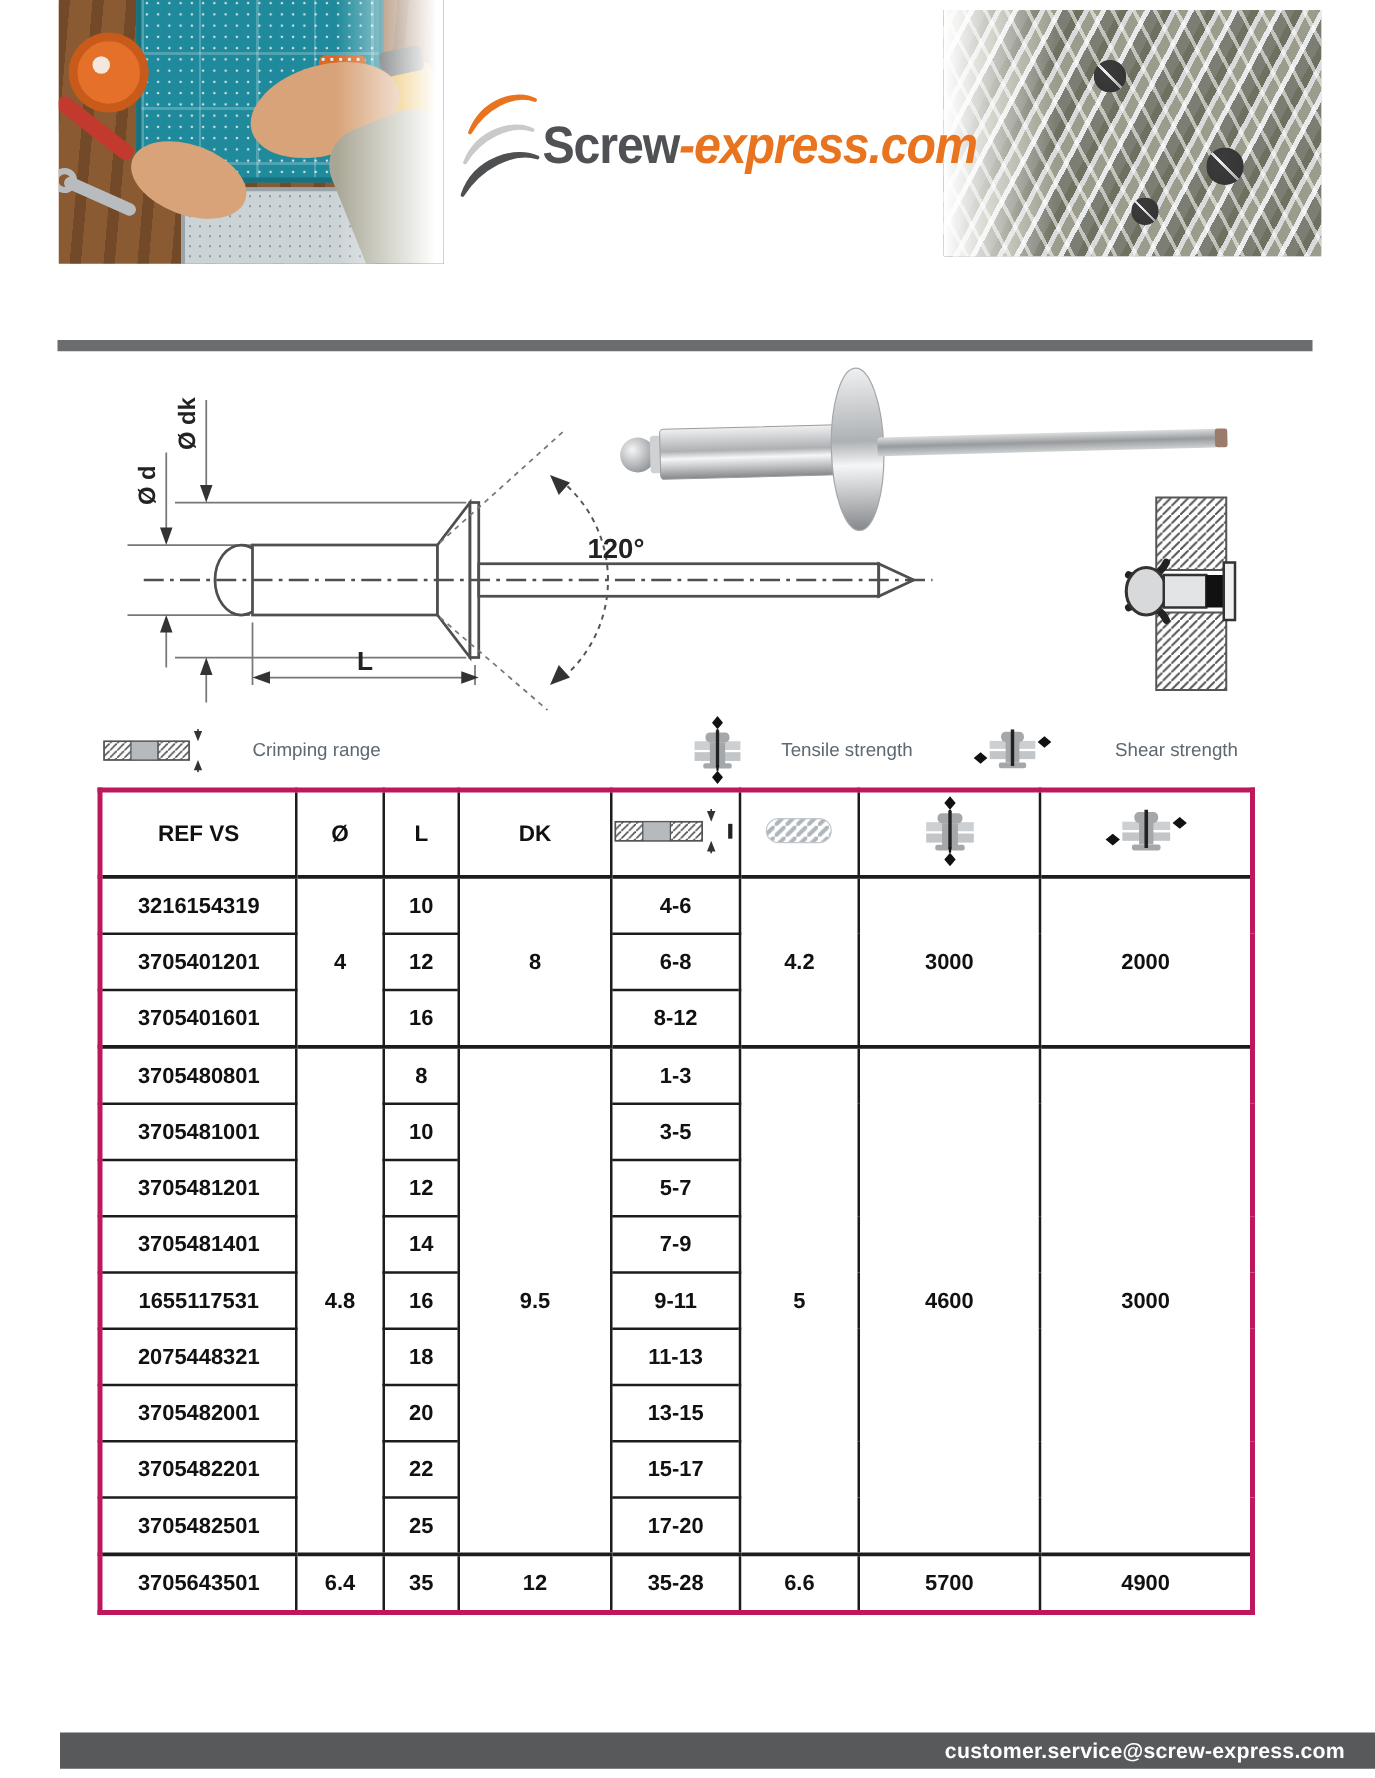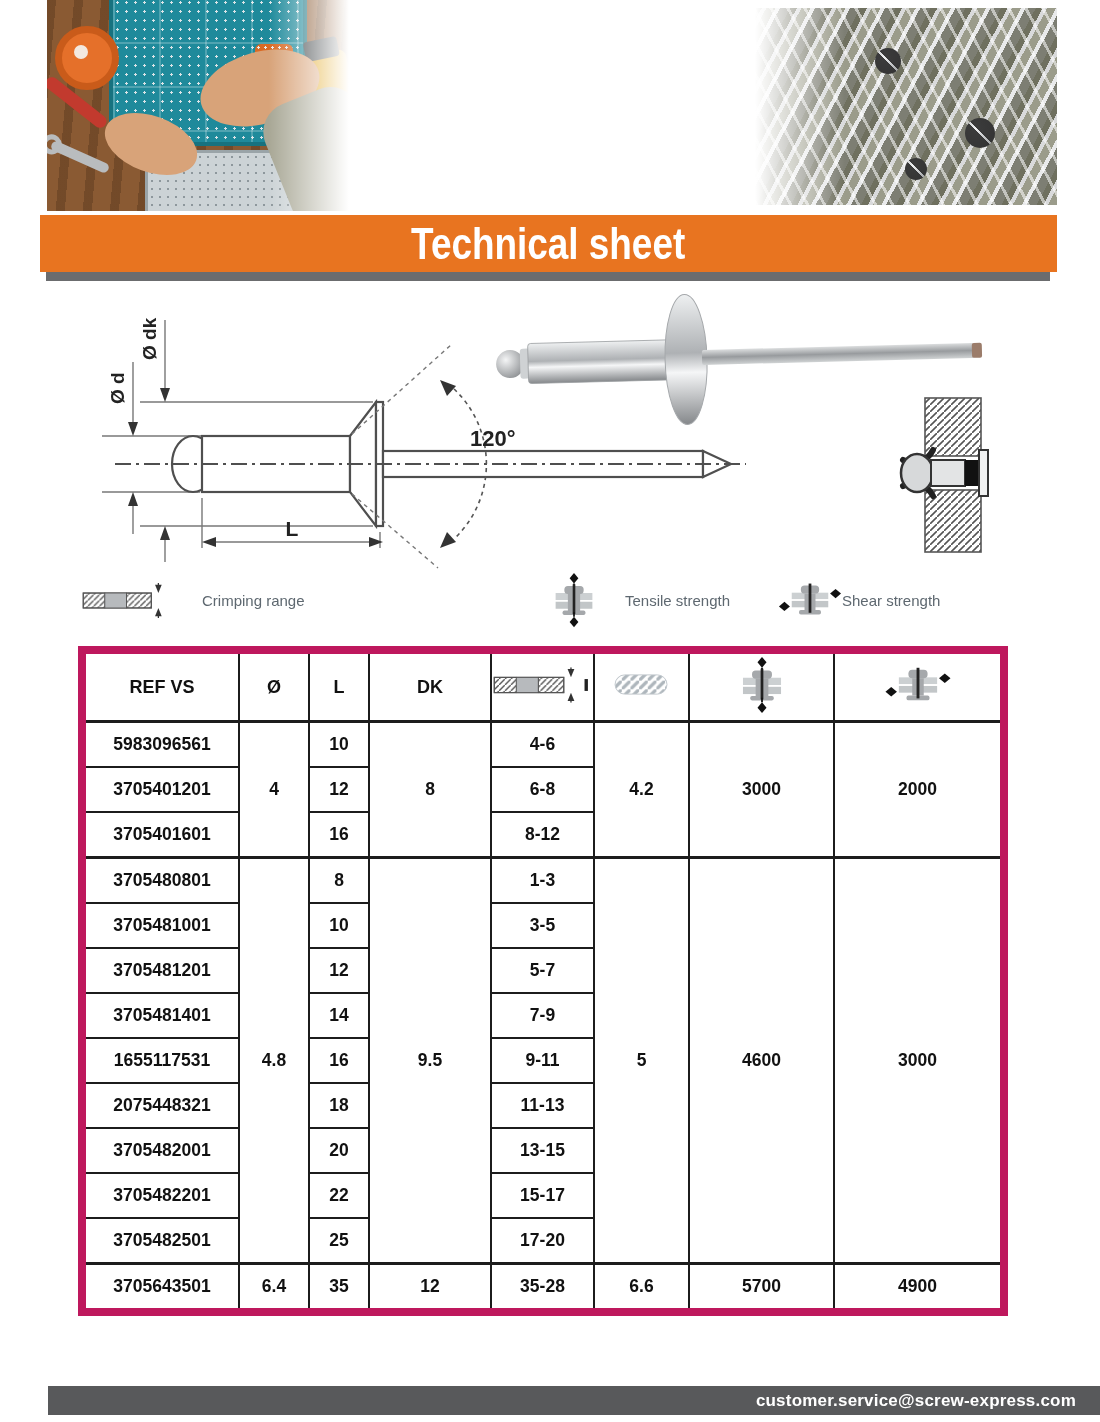--- a/index.html
+++ b/index.html
@@ -59,22 +59,22 @@
 
   
   .drawing{position:absolute;left:40px;top:286px;width:1020px;height:284px;}
 
   
   .legend{position:absolute;left:0;top:572px;width:1100px;height:56px;}
   .legend-item{position:absolute;top:0;height:56px;display:flex;align-items:center;gap:0;}
   .legend-label{font-size:15px;color:#5e6870;}
 
   
-  .spec-table{position:absolute;left:78px;top:646px;border-collapse:collapse;table-layout:fixed;width:922px;
-    border:8px solid #be185d;}
+  .spec-table{position:absolute;left:78px;top:630px;border-collapse:collapse;table-layout:fixed;width:922px;
+    border:4px solid #be185d;}
   .spec-table th,.spec-table td{border:2px solid #1c1c1c;text-align:center;vertical-align:middle;
     font-weight:bold;color:#111;padding:0;}
   .spec-table th{height:66px;font-size:18px;}
   .spec-table td{height:43px;font-size:17.5px;}
   .spec-table tr.group-start td{border-top-width:3px;}
   .spec-table thead th{border-bottom-width:3px;}
 
   
   .footer-bar{position:absolute;left:48px;right:0;top:1386px;height:29px;
     display:flex;align-items:center;justify-content:flex-end;}
@@ -165,24 +165,29 @@
     <div class="prop sleeve"></div>
     <div class="prop hand-lower"></div>
   </div>
 
   <div class="photo photo-right">
     <div class="screwhead" style="left:120px;top:40px;width:26px;height:26px;"></div>
     <div class="screwhead" style="left:210px;top:110px;width:30px;height:30px;"></div>
     <div class="screwhead" style="left:150px;top:150px;width:22px;height:22px;"></div>
   </div>
 
-
-  <div class="banner" style="background: rgb(232, 116, 32);">
-    <span class="banner-title">Technical sheet</span>
-  </div>
+  <div class="logo">
+    <svg width="72" height="100" viewBox="0 0 72 100">
+      <path d="M14,40 C24,14 52,6 66,14 C48,8 26,20 14,40 Z" fill="#e87420" stroke="#e87420" stroke-width="3" stroke-linejoin="round"></path>
+      <path d="M10,64 C20,38 50,30 64,38 C46,32 22,44 10,64 Z" fill="#c9cacb" stroke="#c9cacb" stroke-width="3" stroke-linejoin="round"></path>
+      <path d="M8,90 C18,60 52,52 68,60 C48,54 22,68 8,90 Z" fill="#4f5051" stroke="#4f5051" stroke-width="3" stroke-linejoin="round"></path>
+    </svg>
+    <div class="logo-text"><span class="logo-primary">Screw</span><span class="logo-secondary">-express.com</span></div>
+  </div>
+
   <div class="banner-strip" style="background: rgb(107, 108, 110);"></div>
 
   <svg class="drawing" viewBox="0 0 1020 284">
 
     <g transform="translate(450,0) rotate(-1.5 250 70)">
       <circle cx="20" cy="72" r="14" fill="url(#metalBall)"></circle>
       <rect x="30" y="57" width="10" height="30" rx="3" fill="#cfd2d4"></rect>
       <rect x="38" y="52" width="152" height="40" rx="3" fill="url(#metalBody)" stroke="#9a9da0" stroke-width="0.8"></rect>
       <ellipse cx="196" cy="72" rx="21" ry="65" fill="url(#metalBody)" stroke="#a5a8ab" stroke-width="1"></ellipse>
       <rect x="212" y="63" width="272" height="15" rx="2" fill="url(#metalStem)"></rect>
@@ -259,21 +264,21 @@
     <div class="legend-item" style="left:553px;justify-content:space-between;">
       <svg width="42" height="56" viewBox="0 0 48 64">
           <use href="#sym-tensile"></use>
         </svg>
       <span class="legend-label" style="margin-left:30px;">Tensile strength</span>
     </div>
     <div class="legend-item" style="left:778px;">
       <svg width="64" height="42" viewBox="0 0 70 46">
           <use href="#sym-shear"></use>
         </svg>
-      <span class="legend-label" style="">Shear strength</span>
+      <span class="legend-label" style="margin-left:50px;">Shear strength</span>
     </div>
   </div>
 
   <table class="spec-table">
     <colgroup>
       <col style="width:157px">
         <col style="width:70px">
         <col style="width:60px">
         <col style="width:122px">
       <col style="width:103px">
@@ -296,21 +301,21 @@
         <th><svg width="44" height="58" viewBox="0 0 48 64">
               <use href="#sym-tensile"></use>
             </svg></th>
         <th><svg width="68" height="44" viewBox="0 0 70 46">
               <use href="#sym-shear"></use>
             </svg></th>
       </tr>
     </thead>
     <tbody>
         <tr class="group-start">
-          <td>5983096561</td>
+          <td>3216154319</td>
           <td rowspan="3">4</td>
           <td>10</td>
           <td rowspan="3">8</td>
           <td>4-6</td>
           <td rowspan="3">4.2</td>
           <td rowspan="3">3000</td>
           <td rowspan="3">2000</td>
         </tr>
         <tr>
           <td>3705401201</td>

